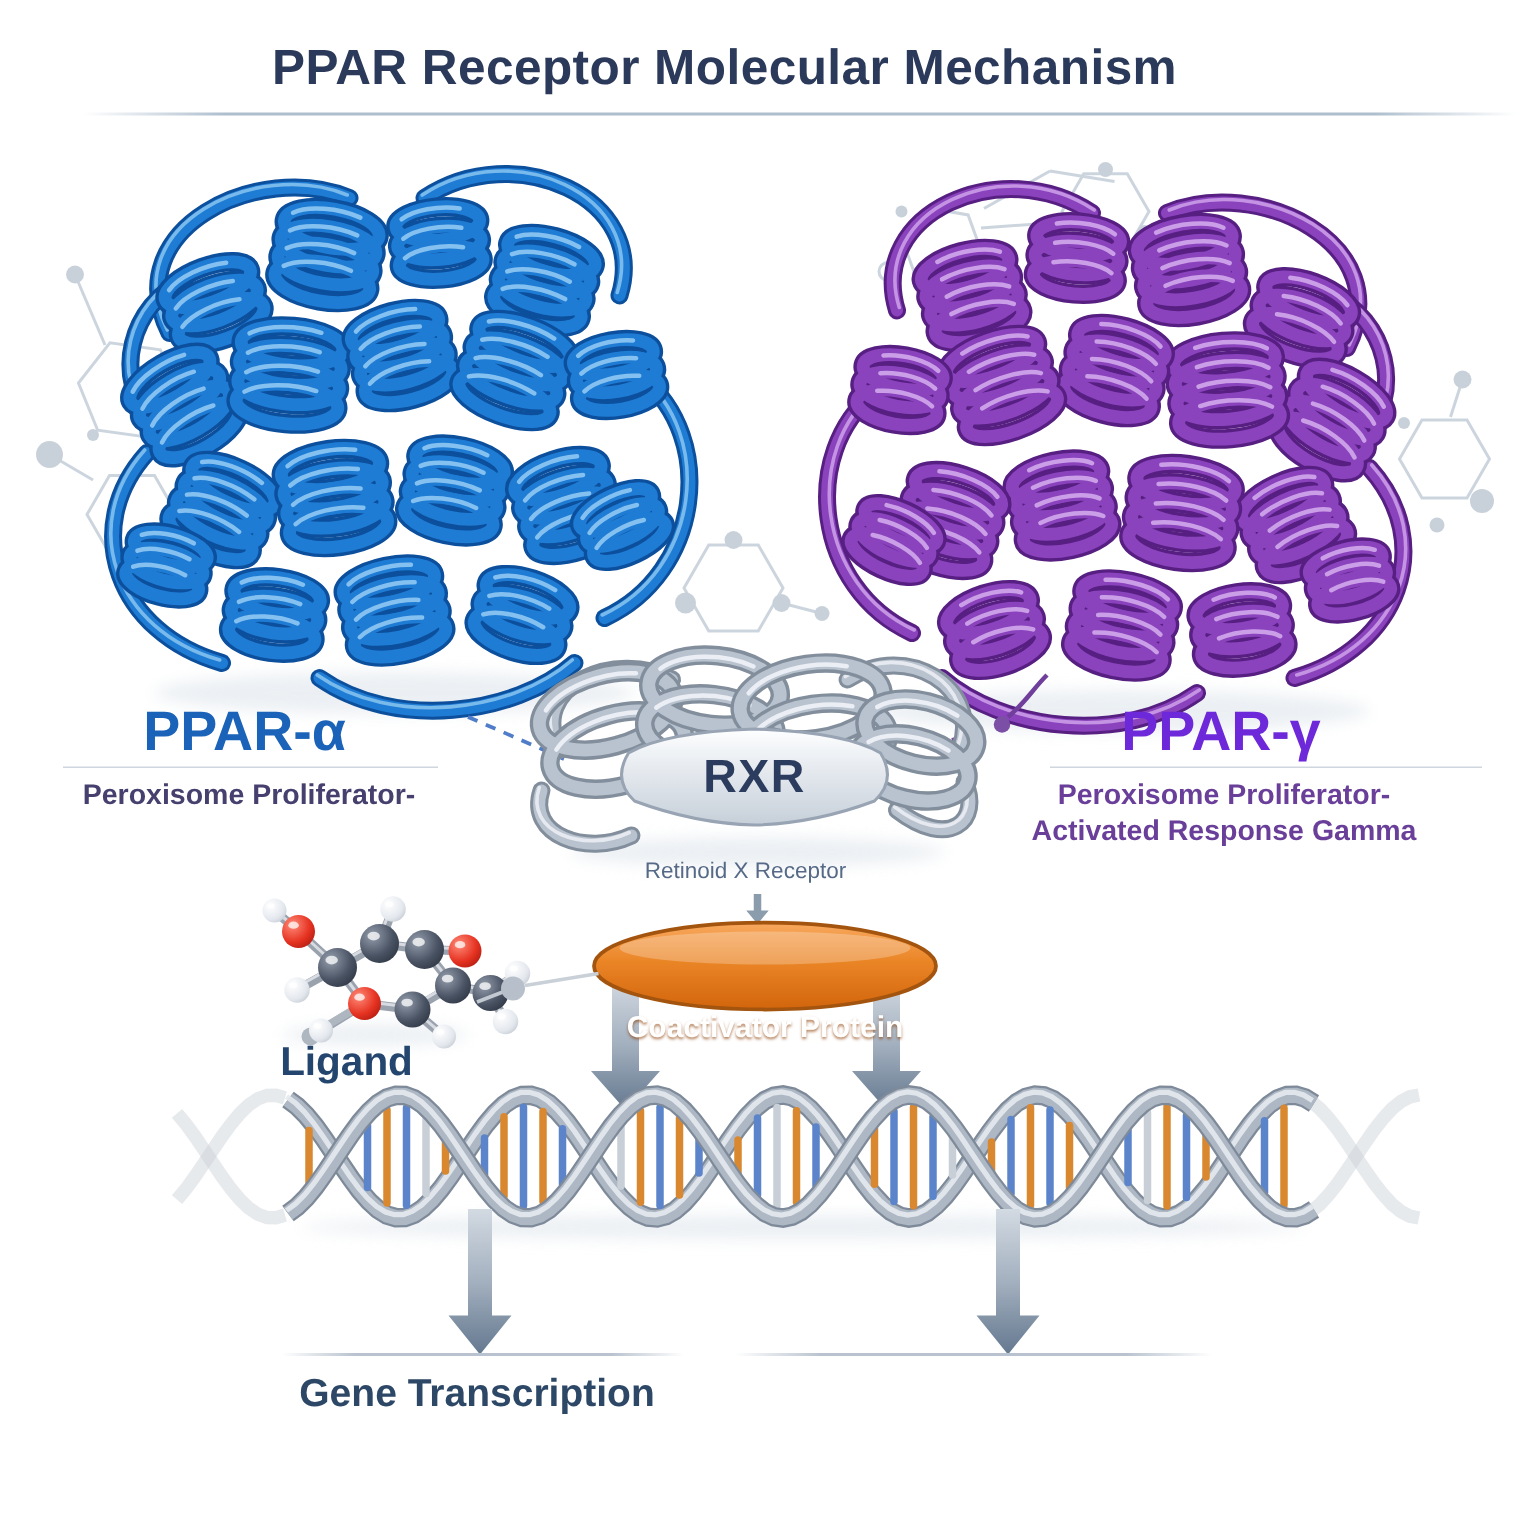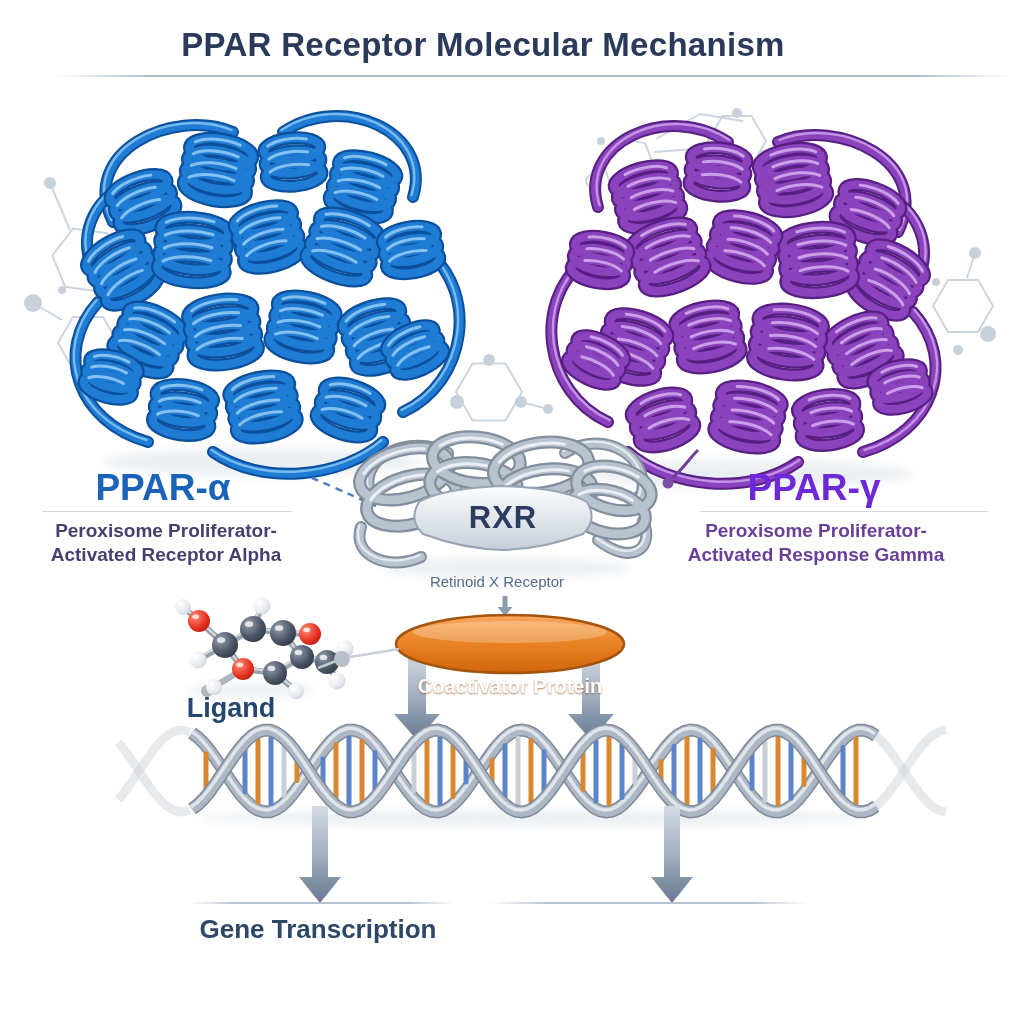--- a/index.html
+++ b/index.html
@@ -803,21 +803,20 @@
         <line x1="350" y1="657" x2="399" y2="649" stroke="#c9d0d8" stroke-width="2.5"></line>
       </g>
     </svg>
 
   <div class="lbl" id="title">PPAR Receptor Molecular Mechanism</div>
   <div class="rule" id="title-rule"></div>
 
   <div class="lbl" id="name-a">PPAR-α</div>
   <div id="rule-a" class="rule"></div>
   <div class="lbl" id="a-sub1">Peroxisome Proliferator-</div>
-  <div class="lbl" id="a-sub2">Activated Receptor Alpha</div>
 
   <div class="lbl" id="name-g">PPAR-γ</div>
   <div id="rule-g" class="rule"></div>
   <div class="lbl" id="g-sub1">Peroxisome Proliferator-</div>
   <div class="lbl" id="g-sub2">Activated Response Gamma</div>
 
   <div class="lbl" id="rxr-abbrev">RXR</div>
   <div class="lbl" id="rxr-full">Retinoid X Receptor</div>
 
   <div class="lbl" id="coact-lbl">Coactivator Protein</div>

